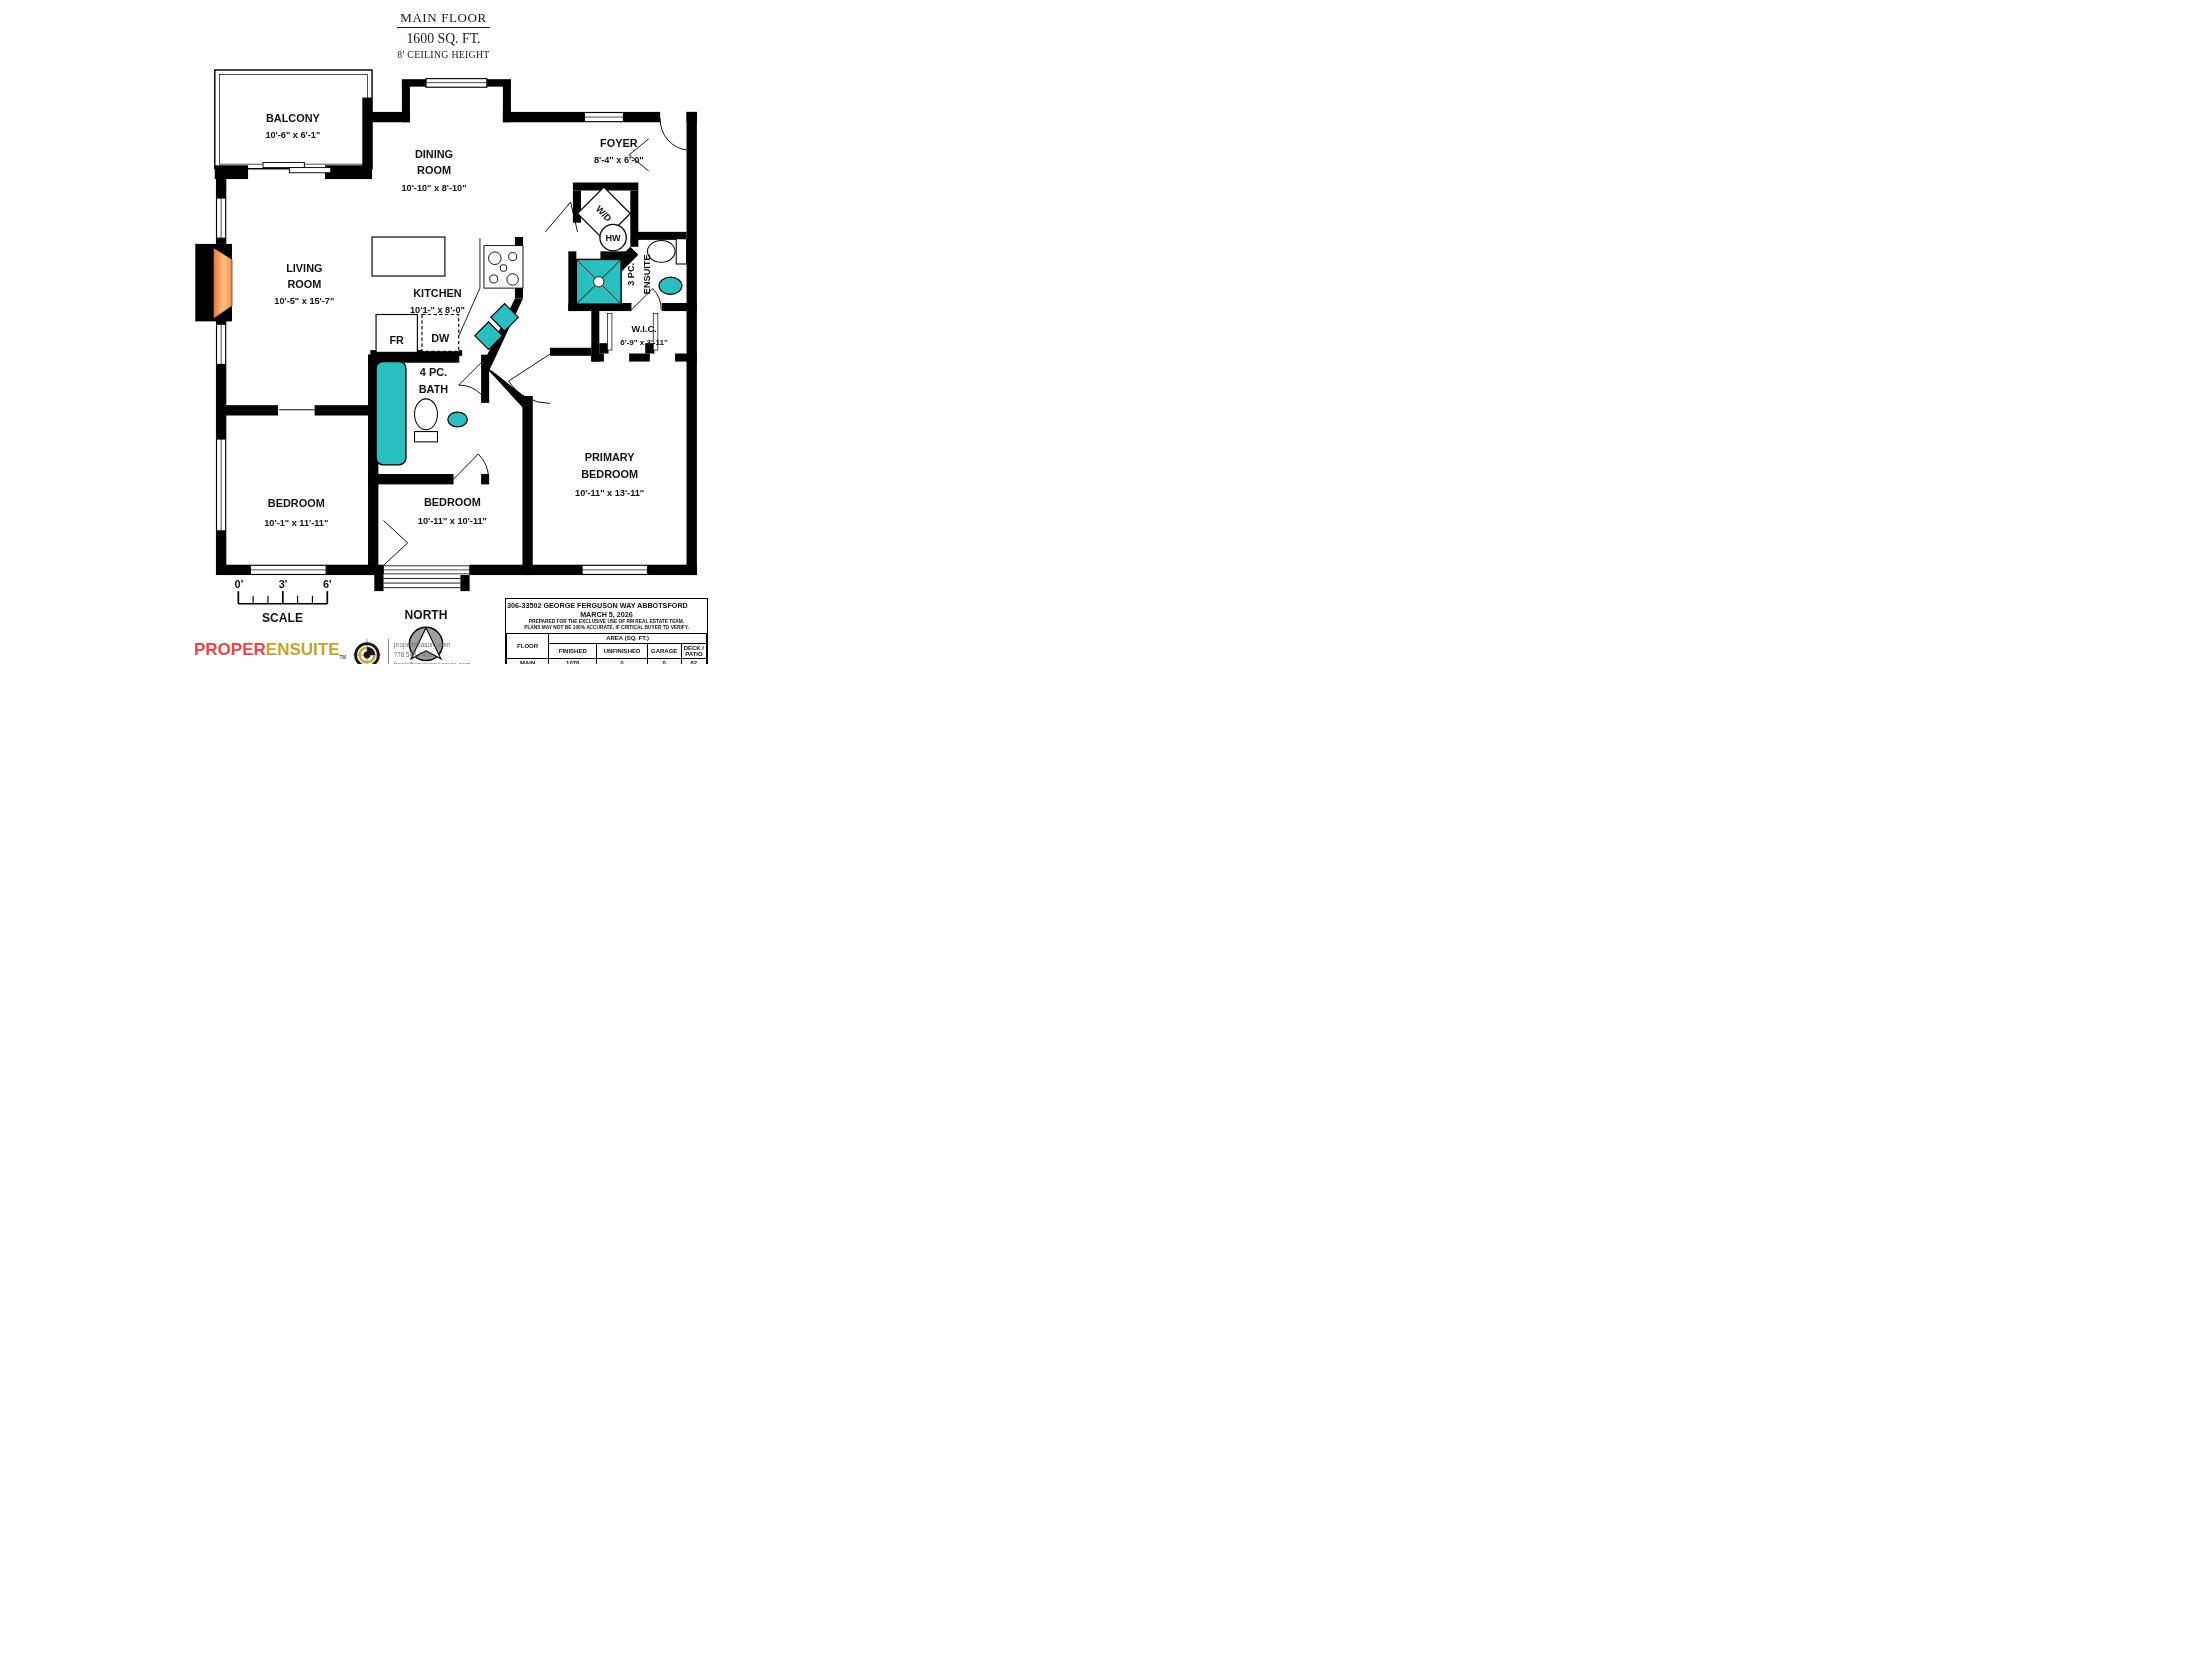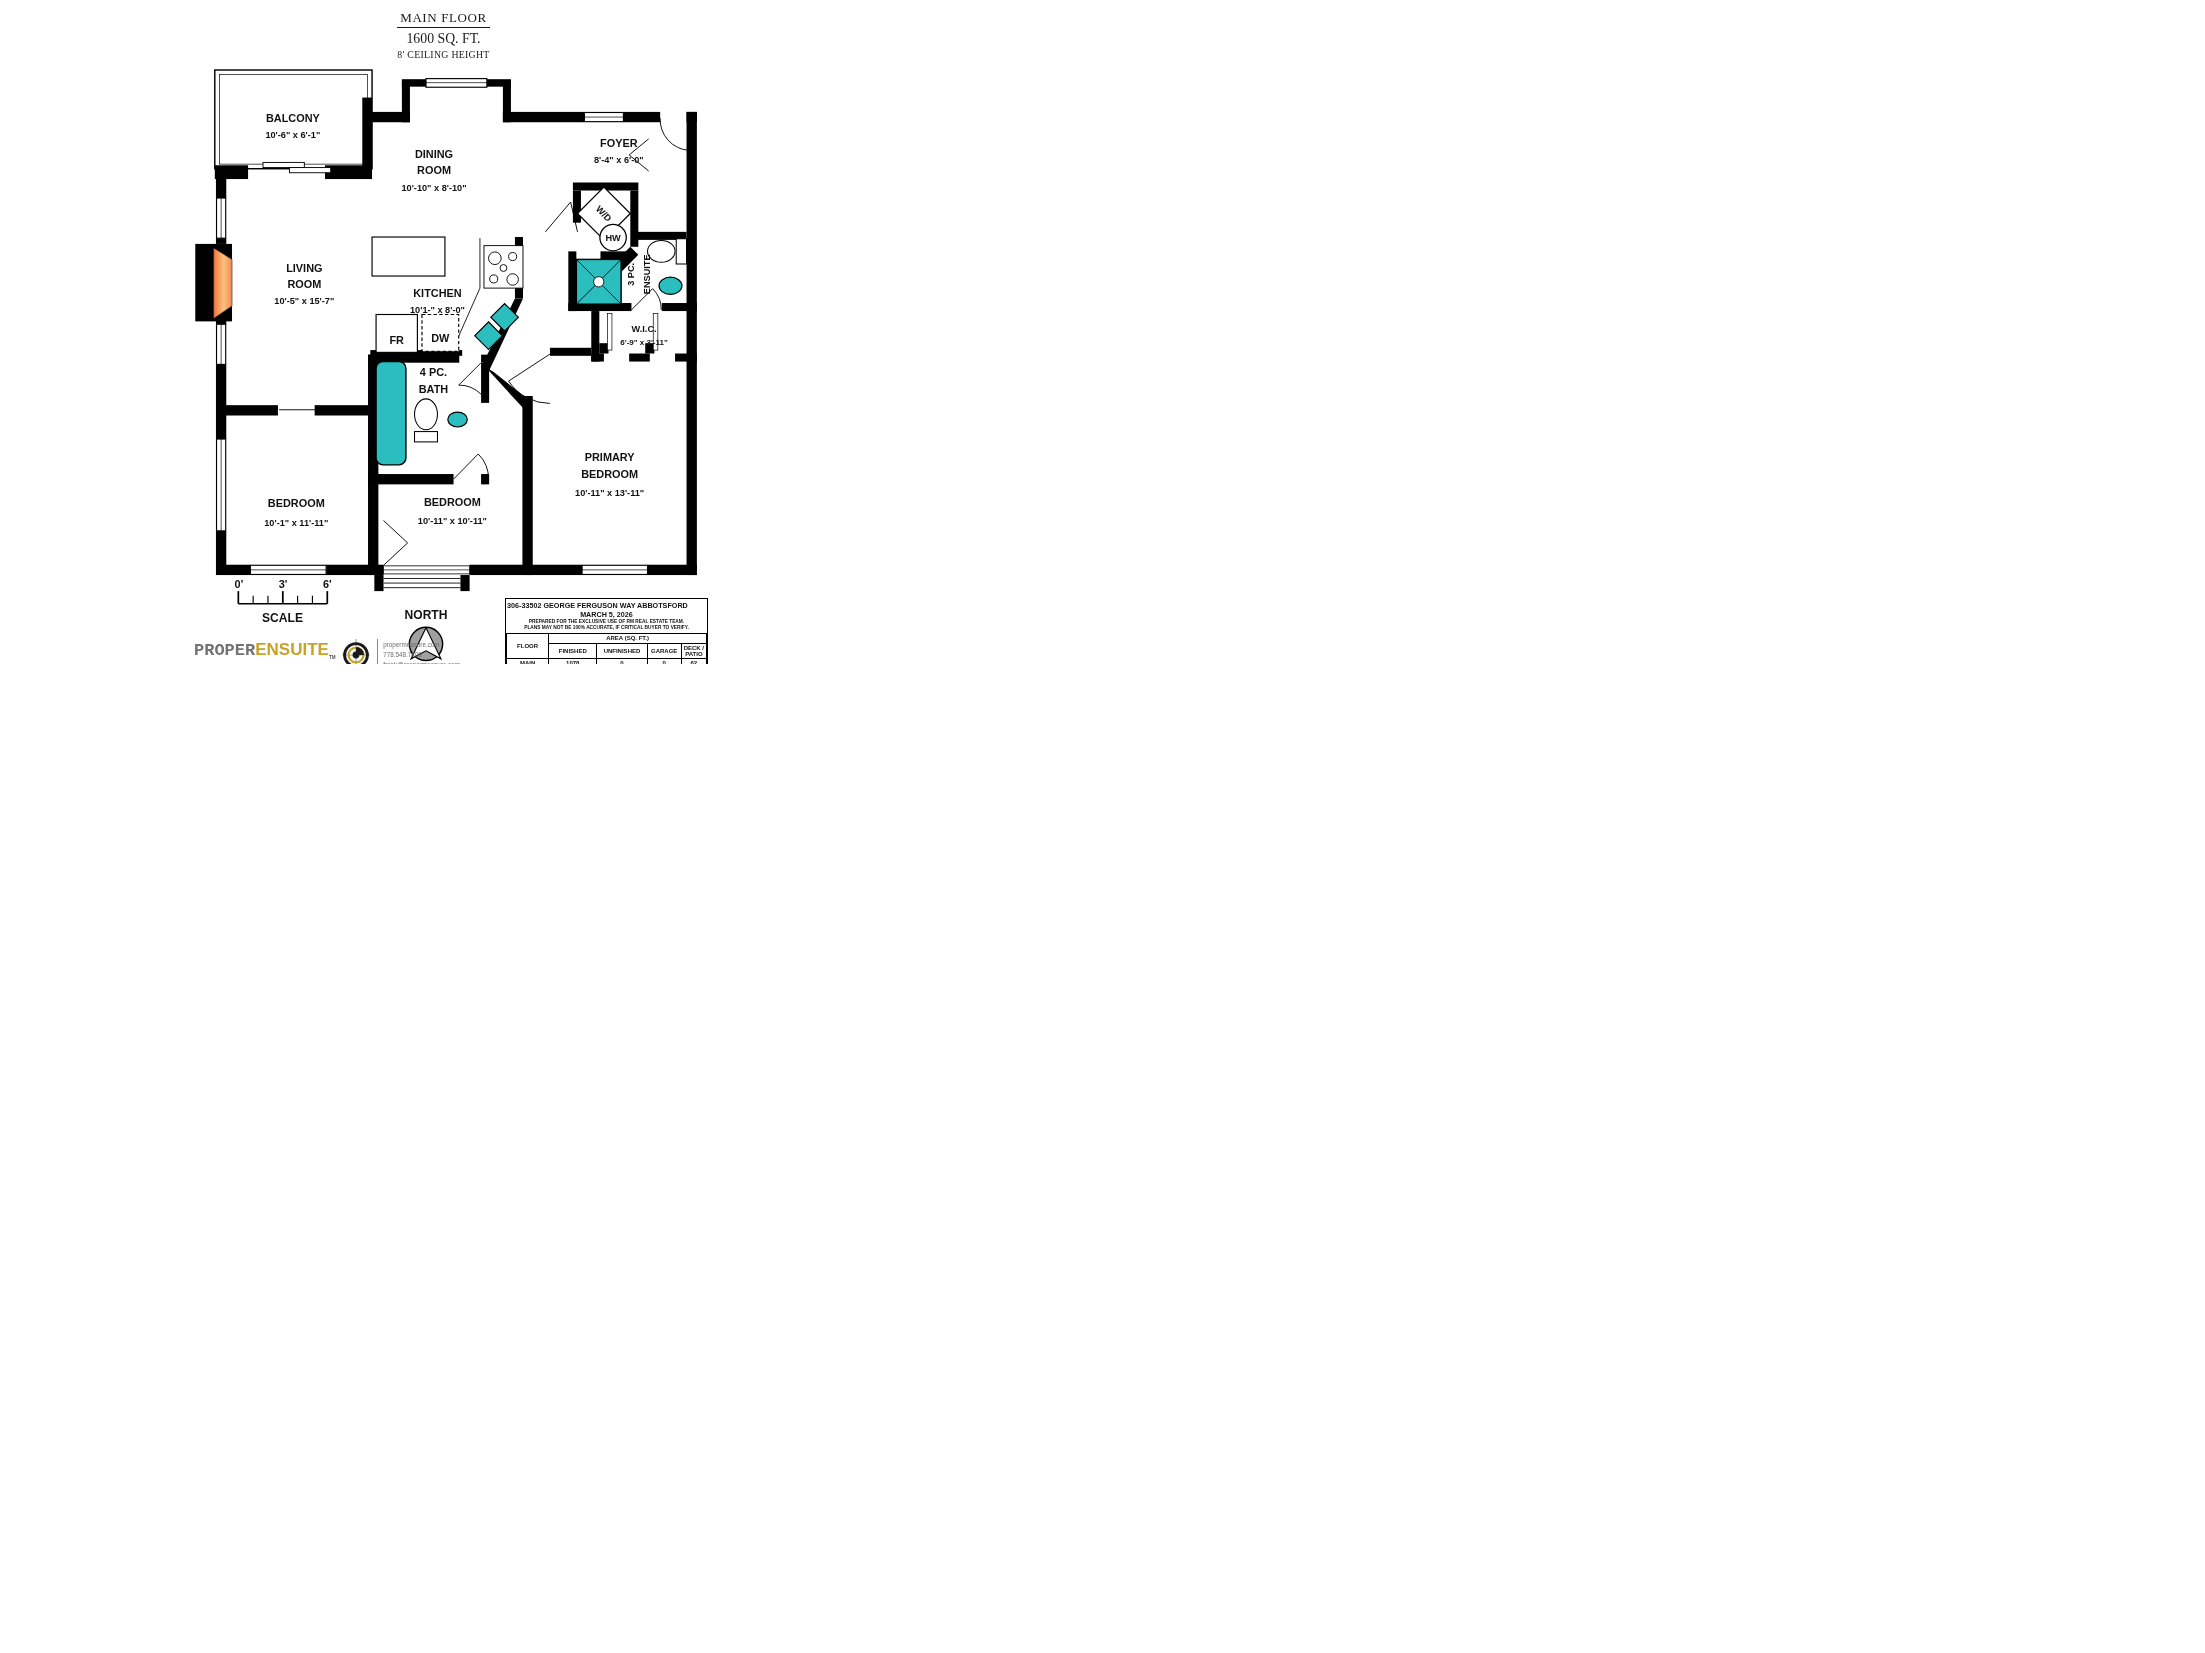--- a/index.html
+++ b/index.html
@@ -22,21 +22,21 @@
            background:#fff;color:#111;}
   .infobox .ttl{font-size:7.2px;font-weight:bold;text-align:left;padding:1.7px 1.1px 0;}
   .infobox .date{font-size:7.2px;font-weight:bold;text-align:center;}
   .infobox .note{font-size:4.8px;font-weight:bold;text-align:center;line-height:1.35;}
   .infobox table{width:100%;border-collapse:collapse;margin-top:1.7px;}
   .infobox td{border:0.9px solid #000;font-size:6px;font-weight:bold;
               text-align:center;padding:1.1px 0.6px;}
   
   .brand{position:absolute;left:194px;top:639px;display:flex;align-items:center;gap:5.7px;}
   .brand .wordmark{font-size:17px;font-weight:bold;letter-spacing:0;line-height:1;}
-  .brand .wm-black{color:#737373;font-family:Liberation Mono, monospace;}
+  .brand .wm-black{color:#ef4444;}
   .brand .wm-gold{color:#c8a126;}
   .brand .tm{font-size:4.6px;color:#555;vertical-align:sub;}
   .brand .tagline{font-size:4.9px;letter-spacing:1.5px;color:#5a5a5a;margin-top:2.3px;font-weight:bold;}
   .brand .vdiv{width:0.6px;height:32px;background:#888;}
   .brand .contact{font-size:6.3px;color:#6e6e6e;line-height:1.55;}
 </style>
 </head>
 <body>
 
 <div id="stage">

